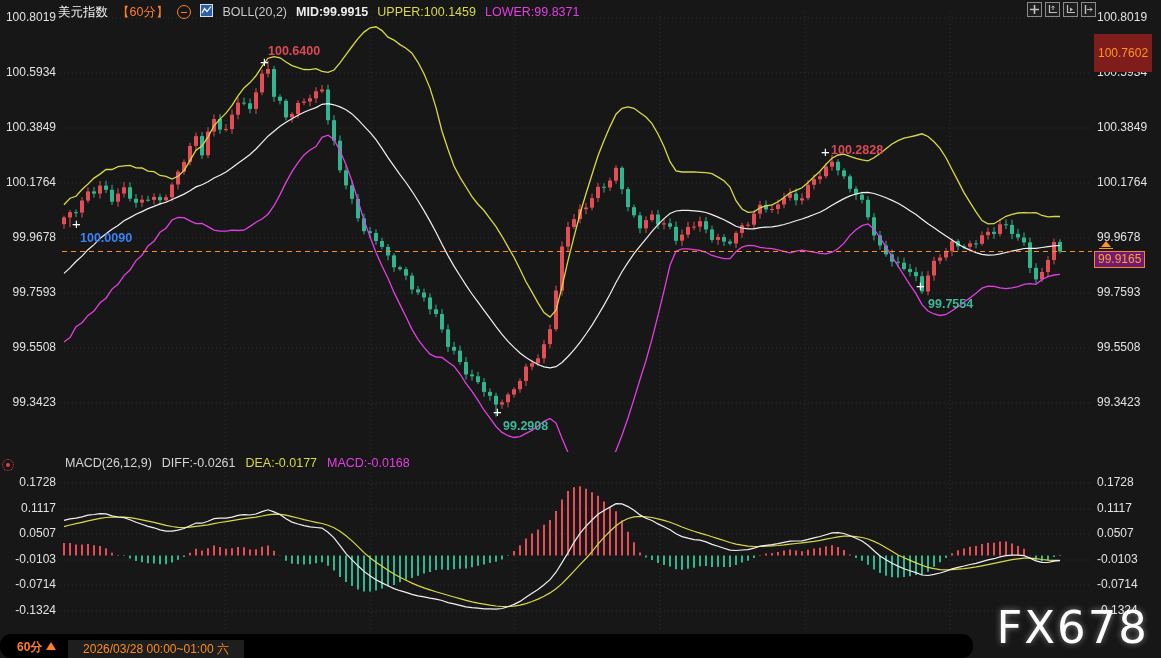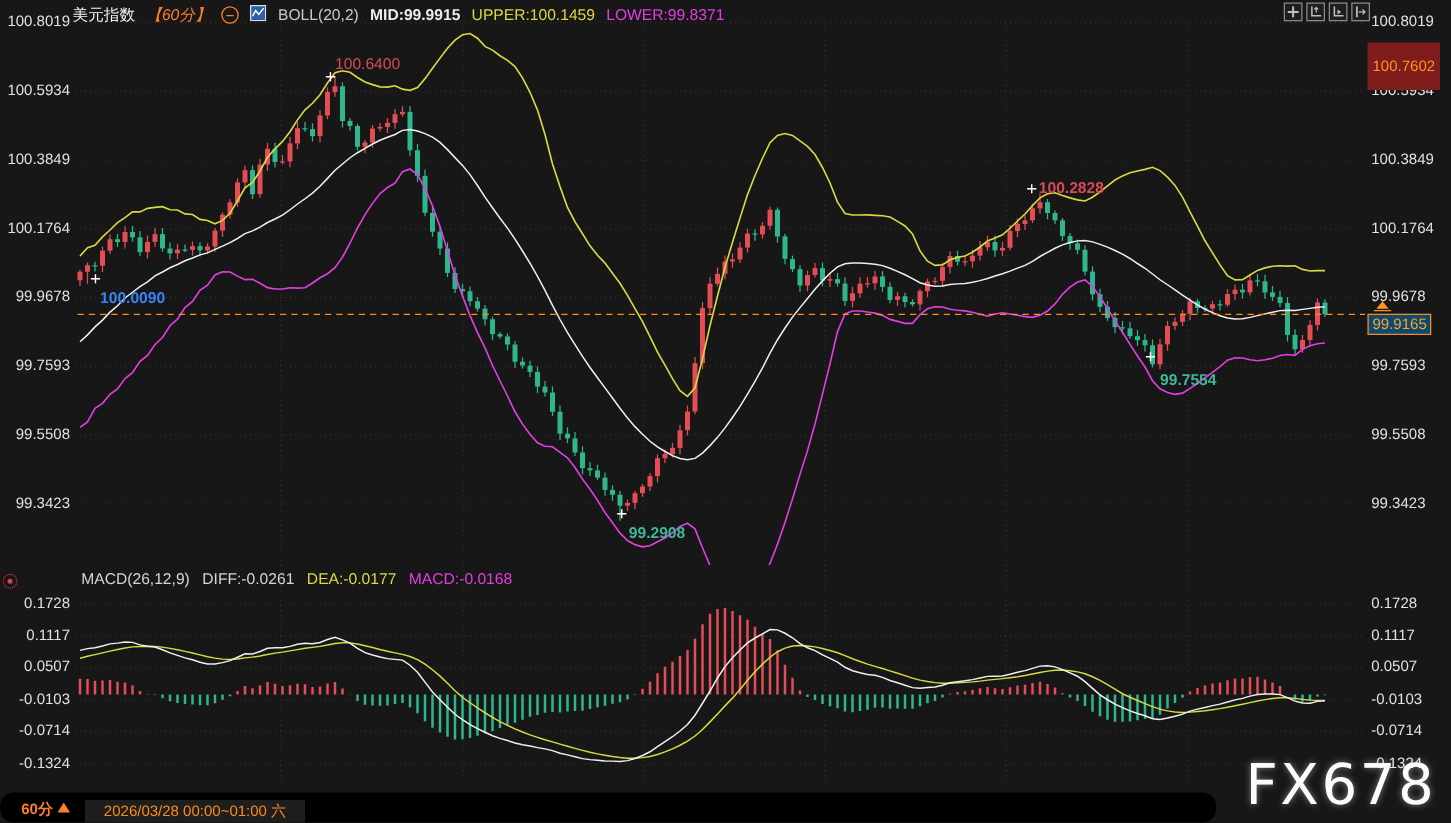--- a/index.html
+++ b/index.html
@@ -5,40 +5,40 @@
   html,body{margin:0;padding:0;width:1161px;height:658px;background:#171717;overflow:hidden;
     font-family:"Liberation Sans","DejaVu Sans",sans-serif;}
   #app{position:relative;width:1161px;height:658px;background:#171717;}
   #chart-svg{position:absolute;left:0;top:0;z-index:1;}
   #labels-layer{position:absolute;left:0;top:0;width:968px;height:658px;z-index:2;pointer-events:none;
     font-size:12px;color:#e2e2e2;}
   #labels-layer div{position:absolute;white-space:nowrap;}
   .overlay{position:absolute;z-index:3;}
   .header-bar{left:58px;top:4px;display:flex;gap:9px;align-items:center;font-size:12.5px;height:16px;}
   .sym{color:#f2f2f2;}
-  .period{color:#ff7e29;font-style:italic;}
+  .period{color:#ff7e29;}
   .minus-icon{width:12px;height:12px;border:1px solid #ff7e29;border-radius:50%;display:inline-flex;
     align-items:center;justify-content:center;}
   .minus-icon i{display:block;width:6px;height:0;border-top:1px solid #ff7e29;}
   .boll-l{color:#c9c9c9;}
   .boll-m{color:#ececec;font-weight:bold;}
   .boll-u{color:#d9d943;}
   .boll-low{color:#e23ee2;}
   .toolbar{left:1027px;top:2px;display:flex;gap:3px;}
   .tb{width:13px;height:13px;border:1px solid #8a8a8a;background:#1e1e1e;display:inline-flex;
     align-items:center;justify-content:center;}
   .macd-header{left:65px;top:456px;display:flex;gap:10px;font-size:12.5px;}
   .macd-t{color:#d5d5d5;}
   .macd-dea{color:#d9d943;}
   .macd-m{color:#e23ee2;}
   .macd-target-icon{left:2px;top:459px;width:10px;height:10px;border:1px dotted #e04040;border-radius:50%;
     display:flex;align-items:center;justify-content:center;}
   .macd-target-icon i{width:4px;height:4px;background:#e04040;border-radius:50%;}
   .badge-high{left:1094px;top:34px;background:#7f1d1d;color:#ff9421;font-size:12px;padding:12px 4px;}
-  .badge-cur{left:1094px;top:251px;background:#0c4a6e;color:#ffa226;font-size:12px;padding:0 3px;
+  .badge-cur{left:1094px;top:251px;background:#701a75;color:#ffa226;font-size:12px;padding:0 3px;
     border:1px solid #f08c1e;line-height:15px;}
   .price-arrow{left:1101px;top:241px;width:0;height:0;border-left:5px solid transparent;
     border-right:5px solid transparent;border-bottom:6px solid #ff9421;}
   .price-arrow-base{left:1099px;top:248px;width:14px;height:1px;background:#ff9421;}
   .bottom-bar{left:0;bottom:0;width:973px;height:24px;background:#000;border-radius:11px;}
   .bb-period{position:absolute;left:17px;top:5px;color:#ff7e29;font-weight:700;font-size:12px;}
   .bb-arrow{position:absolute;left:46px;top:8px;width:0;height:0;border-left:5px solid transparent;
     border-right:5px solid transparent;border-bottom:8px solid #ff7e29;}
   .bb-box{position:absolute;left:68px;top:6px;width:176px;height:19px;background:#1e1e1e;color:#ff8b1e;
     font-size:12px;text-align:center;line-height:19px;}
@@ -622,21 +622,21 @@
       <div style="left: 1097px; top: 552px;">-0.0103</div>
       <div style="left: 0px; top: 577px; width: 56px; text-align: right;">-0.0714</div>
       <div style="left: 1097px; top: 577px;">-0.0714</div>
       <div style="left: 0px; top: 603px; width: 56px; text-align: right;">-0.1324</div>
       <div style="left: 1097px; top: 603px;">-0.1324</div>
       <div style="left: 354px; top: 639px; font-weight: 700; color: rgb(237, 237, 237);">04/01</div>
       <div style="left: 498px; top: 639px; font-weight: 700; color: rgb(237, 237, 237);">04/02</div>
       <div style="left: 643px; top: 639px; font-weight: 700; color: rgb(237, 237, 237);">04/03</div>
       <div style="left: 788px; top: 639px; font-weight: 700; color: rgb(237, 237, 237);">04/04</div>
       <div style="left: 933px; top: 639px; font-weight: 700; color: rgb(237, 237, 237);">04/07</div>
-      <div style="left: 268px; top: 44px; font-weight: 400; font-size: 12.5px; color: rgb(217, 74, 85);">100.6400</div>
+      <div style="left: 268px; top: 44px; font-weight: 700; font-size: 12.5px; color: rgb(217, 74, 85);">100.6400</div>
       <div style="left: 260px; top: 53px; color: rgb(255, 255, 255); font-size: 15px;">+</div>
       <div style="left: 80px; top: 231px; font-weight: 700; font-size: 12.5px; color: #3b82f6;">100.0090</div>
       <div style="left: 72px; top: 215px; color: rgb(255, 255, 255); font-size: 15px;">+</div>
       <div style="left: 503px; top: 419px; font-weight: 700; font-size: 12.5px; color: rgb(62, 184, 154);">99.2908</div>
       <div style="left: 493px; top: 403px; color: rgb(255, 255, 255); font-size: 15px;">+</div>
       <div style="left: 831px; top: 143px; font-weight: 700; font-size: 12.5px; color: rgb(217, 74, 85);">100.2828</div>
       <div style="left: 821px; top: 143px; color: rgb(255, 255, 255); font-size: 15px;">+</div>
       <div style="left: 928px; top: 297px; font-weight: 700; font-size: 12.5px; color: rgb(62, 184, 154);">99.7554</div>
       <div style="left: 916px; top: 277px; color: rgb(255, 255, 255); font-size: 15px;">+</div>
     </div>

